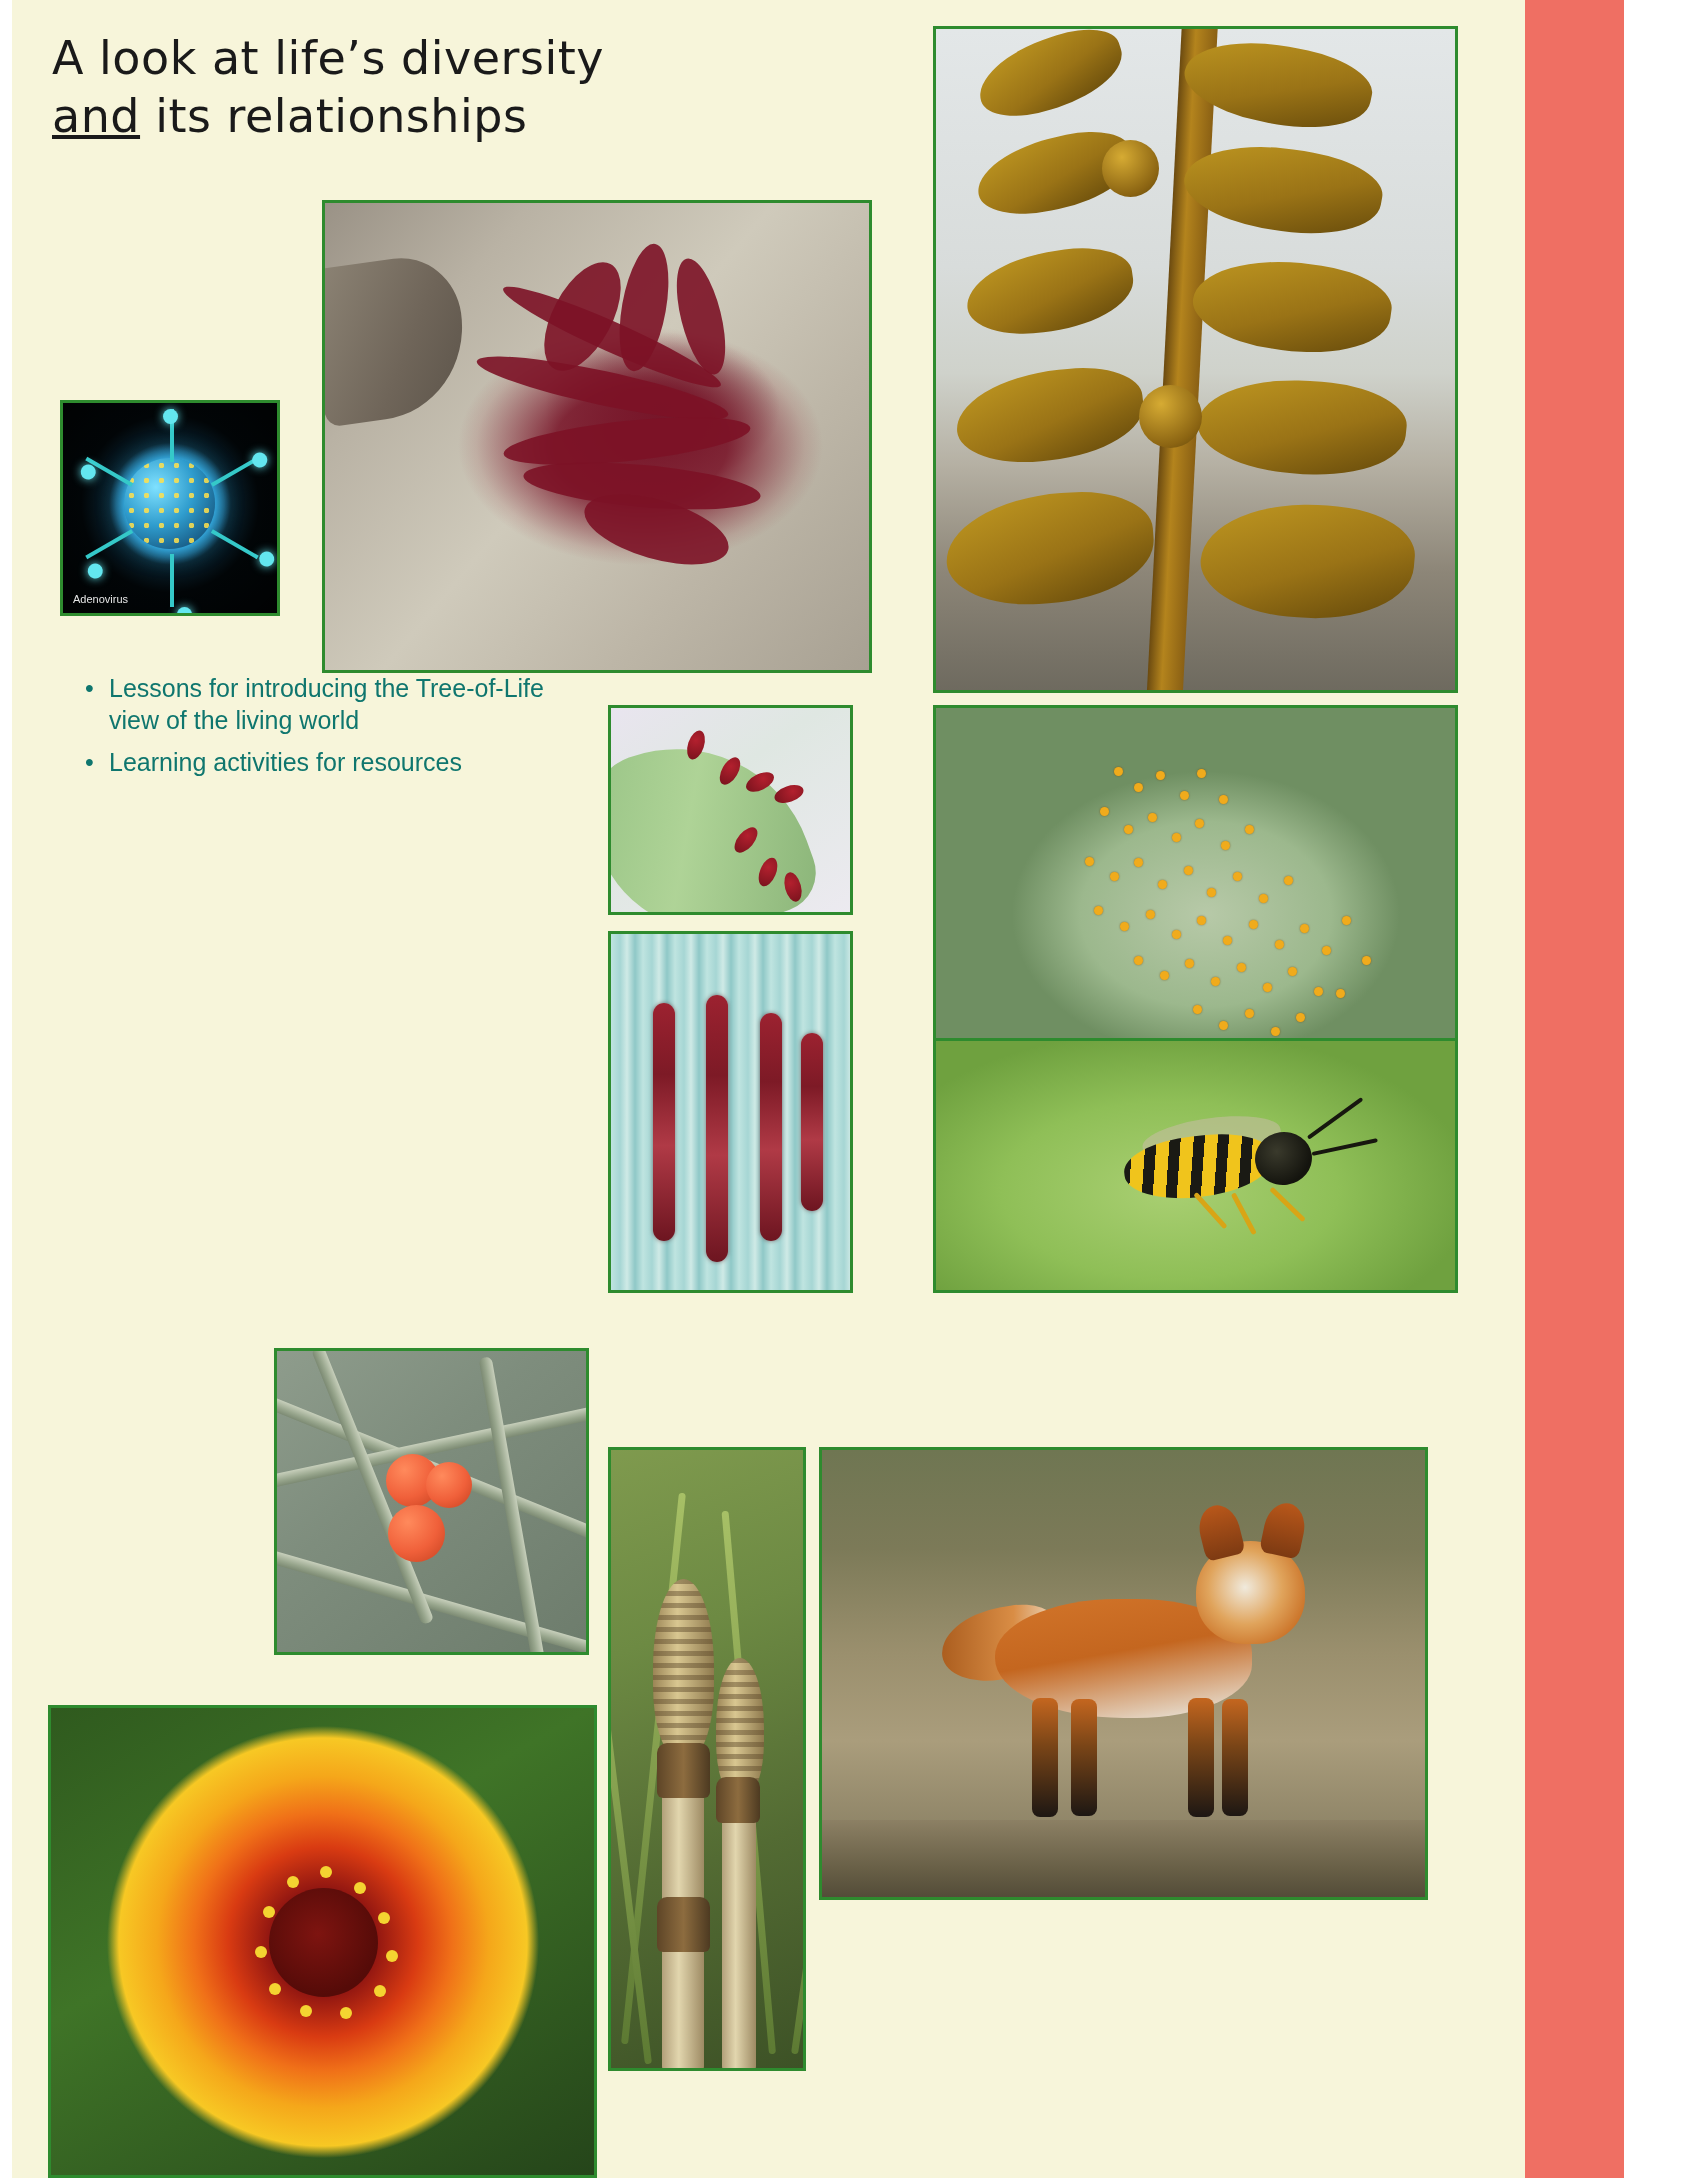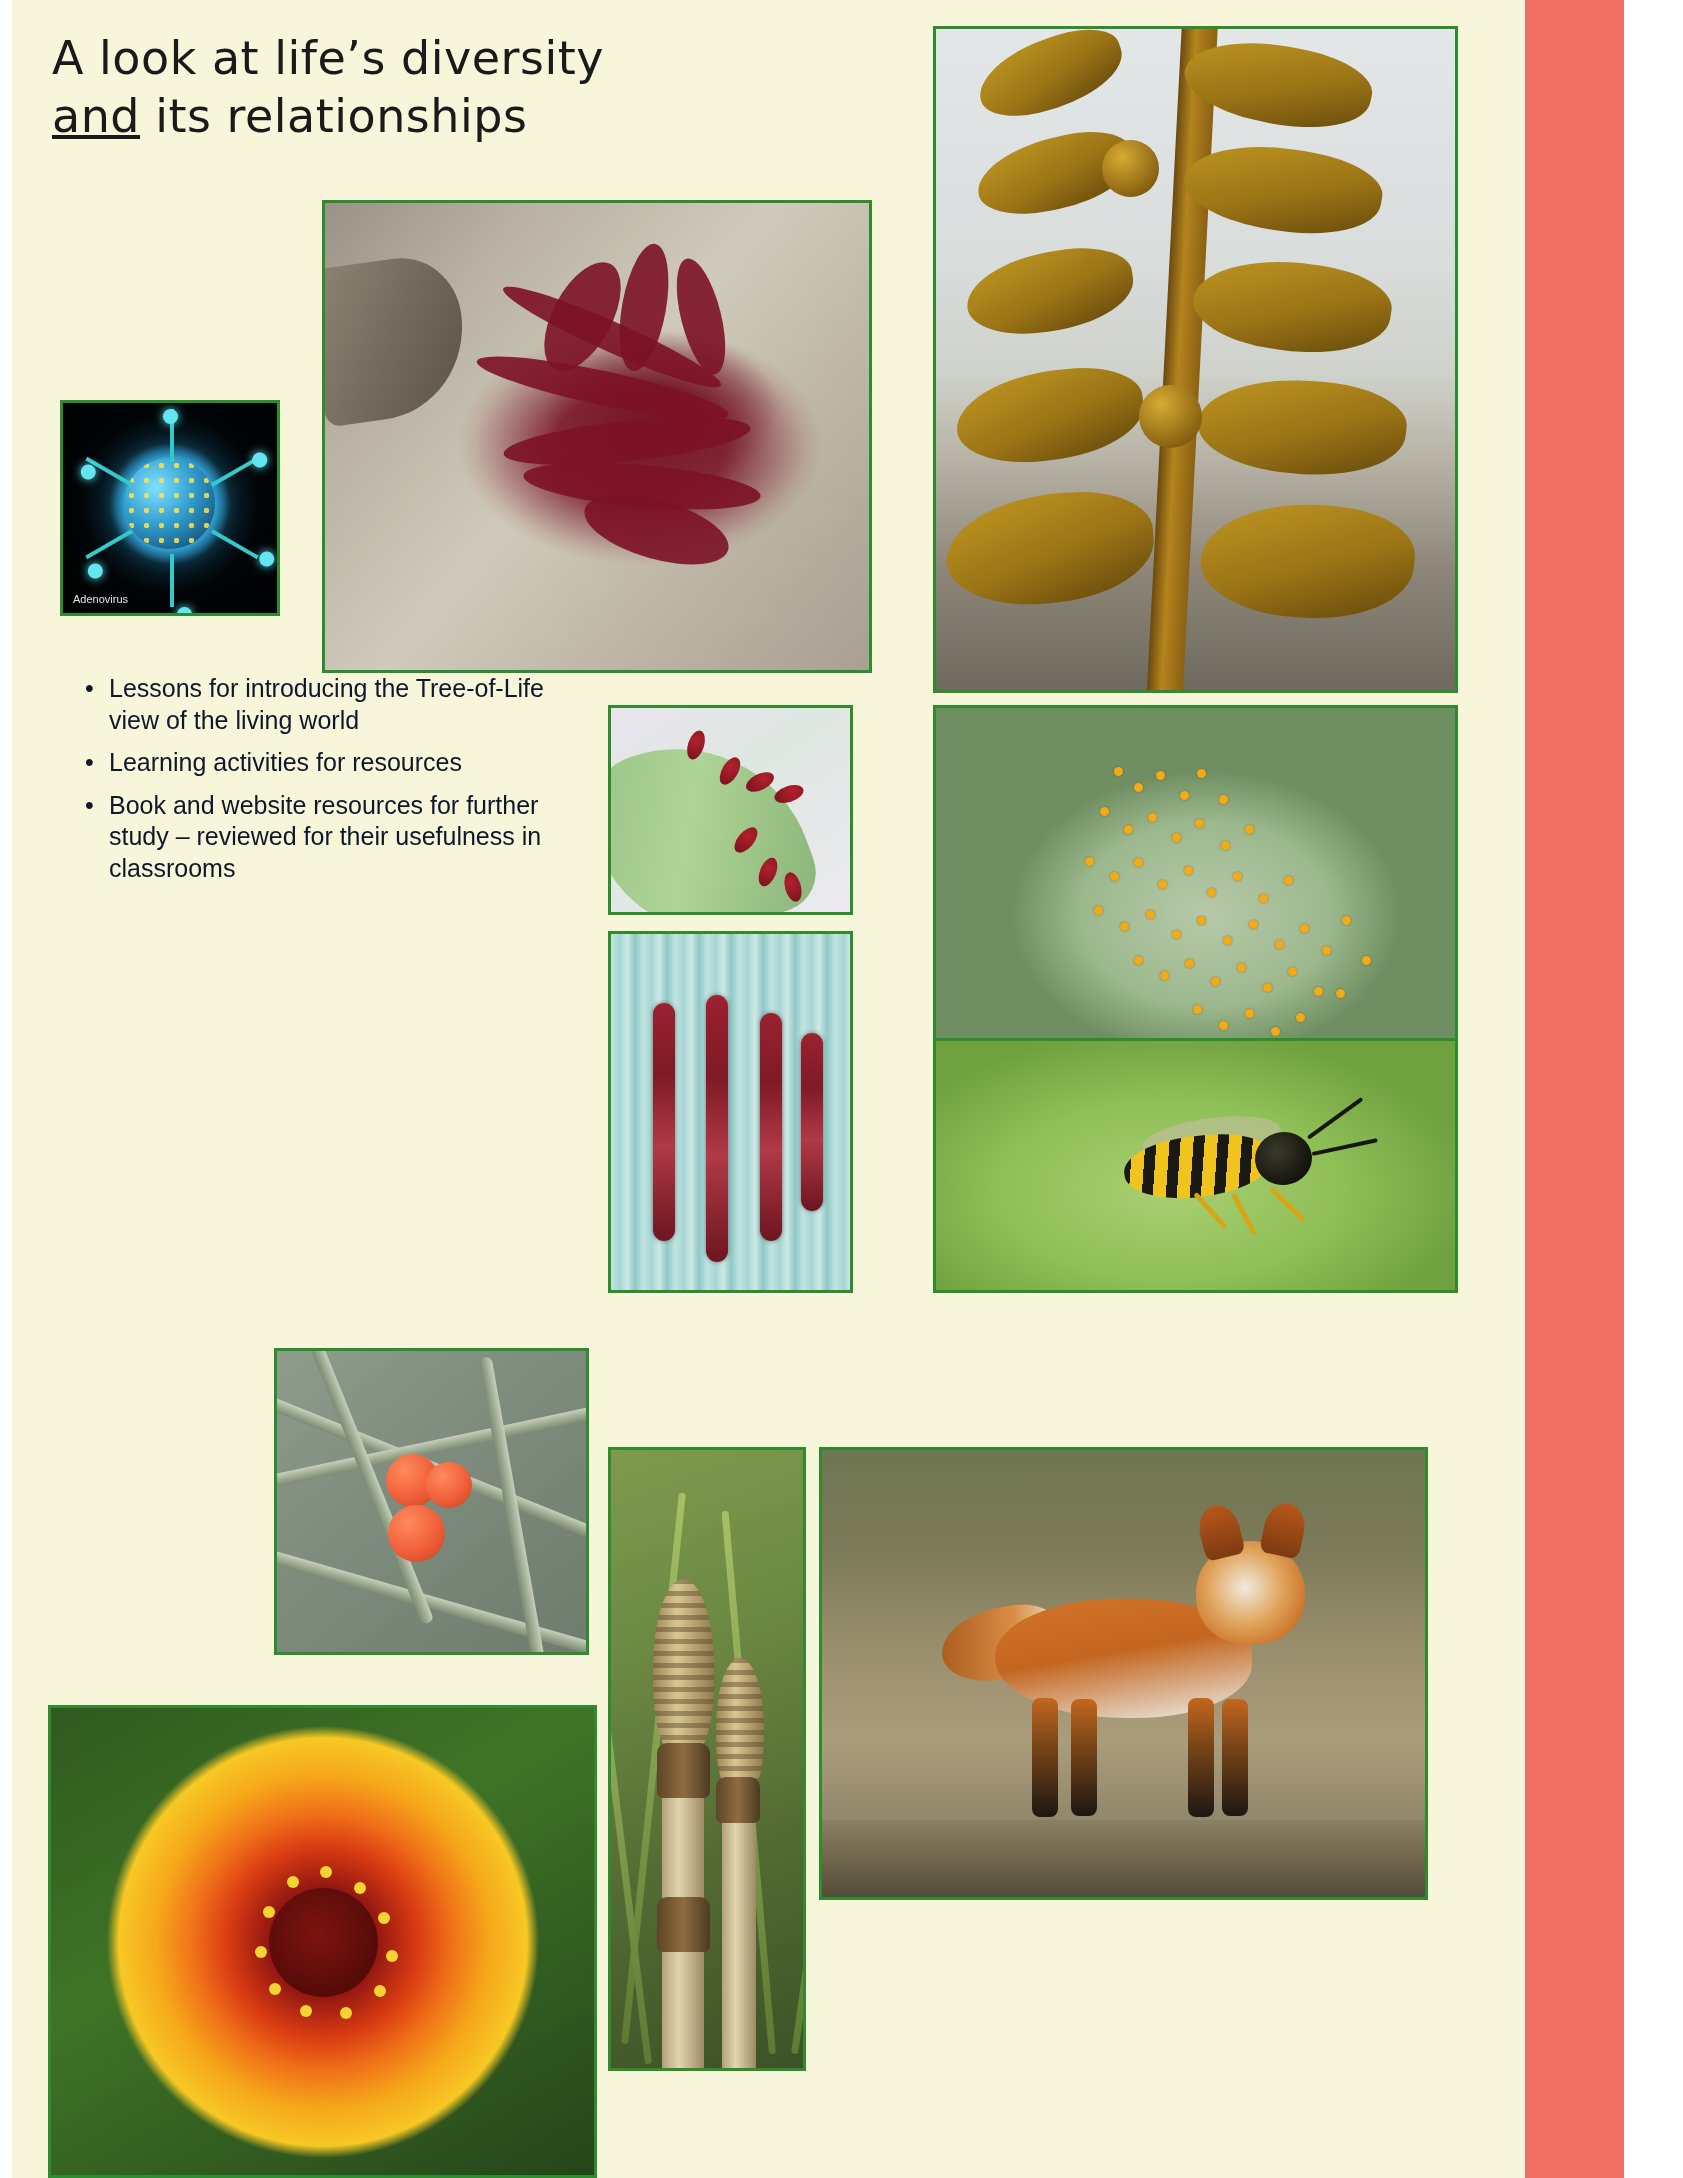--- a/index.html
+++ b/index.html
@@ -56,21 +56,21 @@
   }
 
   
   .bullets {
     position: absolute;
     left: 67px;
     top: 673px;
     width: 465px;
     font-size: 25px;
     line-height: 1.26;
-    color: #0f172a;
+    color: #0f766e;
   }
   .bullets ul {
     margin: 0;
     padding: 0 0 0 26px;
     list-style: none;
   }
   .bullets li {
     position: relative;
     margin-bottom: 11px;
     padding-left: 4px;
@@ -454,21 +454,20 @@
 
   <div class="title">
     <div class="line1">A look at life’s diversity</div>
     <div class="line2"><span class="ul">and</span><span> its relationships</span></div>
   </div>
 
   <div class="bullets">
     <ul>
       <li>Lessons for introducing the Tree-of-Life view of the living world</li>
       <li>Learning activities for resources</li>
-      <li>Book and website resources for further study – reviewed for their usefulness in classrooms</li>
     </ul>
   </div>
 
   <div class="photo" id="ph-virus">
     <div class="inner">
       <div class="virus-core"></div>
       <div class="virus-dots"></div>
       <div class="virus-spike" style="transform:rotate(0deg) translateY(-99px);"></div>
       <div class="virus-spike" style="transform:rotate(60deg) translateY(-99px);"></div>
       <div class="virus-spike" style="transform:rotate(120deg) translateY(-99px);"></div>

